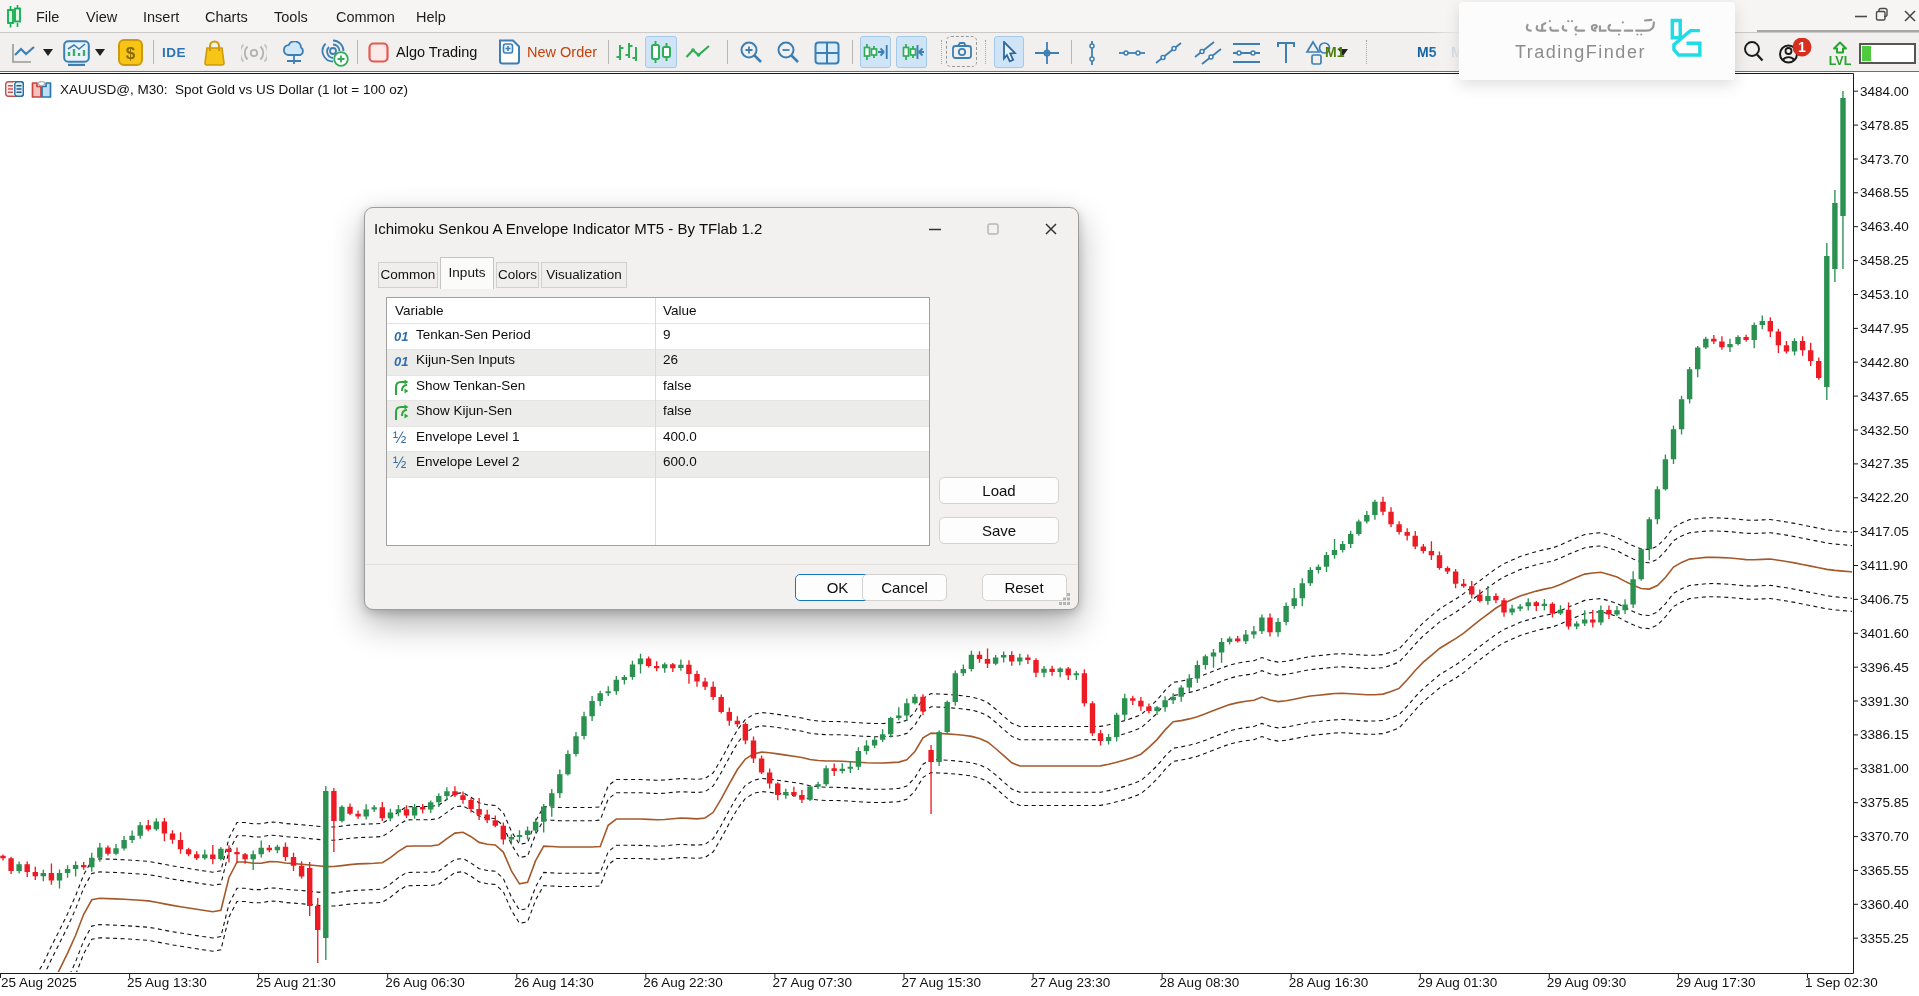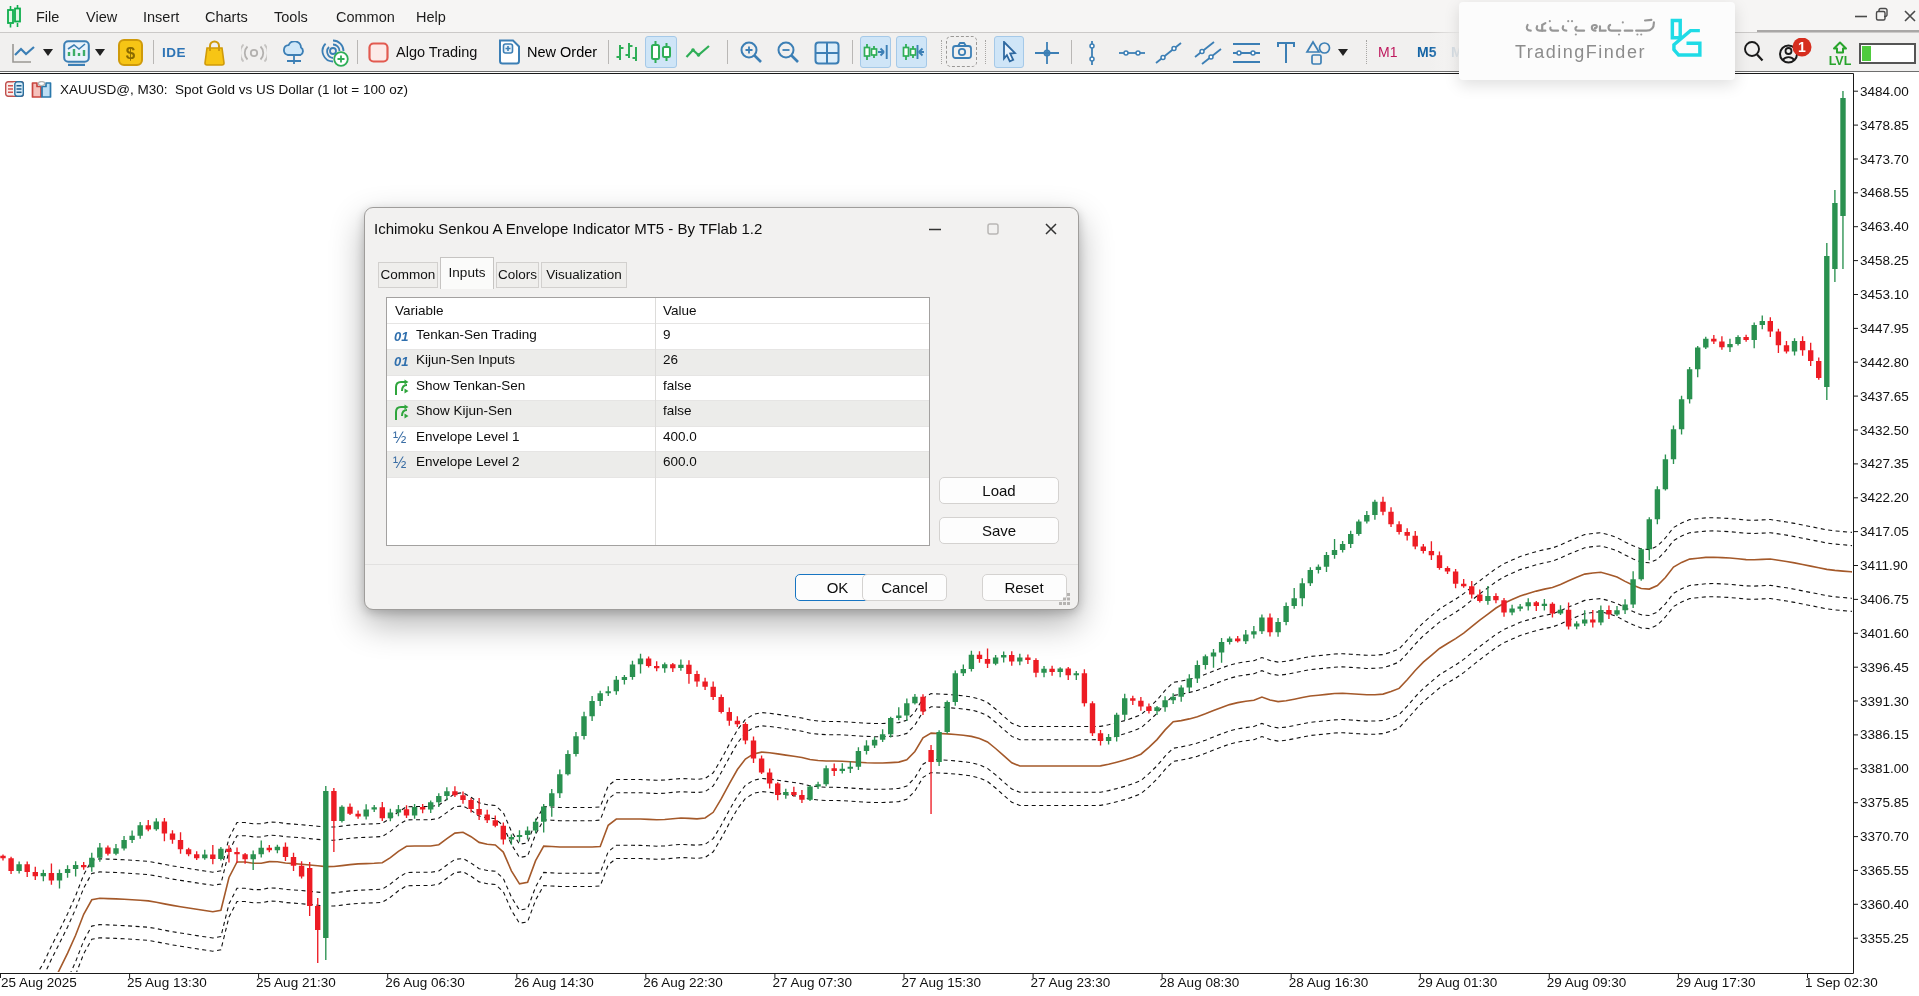--- a/index.html
+++ b/index.html
@@ -181,21 +181,21 @@
 <div class="tsep" style="left:357px"></div>
 <svg class="abs" style="left:368px;top:9px" width="21" height="21" viewBox="0 0 21 21">
         <rect x="1.5" y="1.5" width="18" height="18" rx="4" fill="#fceae8" stroke="#e25a50" stroke-width="2.2"></rect>
       </svg>
 <div class="abs" style="left:396px;top:11px;font-size:14.5px;color:#111">Algo Trading</div>
 <svg class="abs" style="left:497px;top:6px" width="25" height="27" viewBox="0 0 25 27">
         <path d="M3 1.5h13l6 6V22a2.5 2.5 0 0 1-2.5 2.5h-14A2.5 2.5 0 0 1 3 22z" fill="#fff" stroke="#3c7fb5" stroke-width="2"></path>
         <rect x="6.5" y="5" width="9" height="9" rx="2" fill="#eaf3fb" stroke="#3c7fb5" stroke-width="1.6"></rect>
         <path d="M11 7v5M8.5 9.5h5" stroke="#3c7fb5" stroke-width="1.6"></path>
       </svg>
-<div class="abs" style="left:527px;top:11px;font-size:14.5px;color:#000000">New Order</div>
+<div class="abs" style="left:527px;top:11px;font-size:14.5px;color:#c2410c">New Order</div>
 <div class="tsep" style="left:608px"></div>
 <svg class="abs" style="left:615px;top:8px" width="24" height="23" viewBox="0 0 24 23">
         <path d="M5 4v15M1.5 16h3.5M5 7h3.5M14 2v15M10.5 14h3.5M14 5h3.5M21 6v14M17.5 17h3.5" stroke="#2fae57" stroke-width="2"></path>
       </svg>
 <div class="tbtn-sel" style="left:645px;width:32px"></div>
 <svg class="abs" style="left:649px;top:7px" width="24" height="26" viewBox="0 0 24 26">
         <path d="M6.5 1v4M6.5 19v4M17.5 3v4M17.5 17v4" stroke="#2fae57" stroke-width="2"></path>
         <rect x="3" y="5" width="7" height="14" rx="1.5" fill="#fff" stroke="#2fae57" stroke-width="2"></rect>
         <rect x="14" y="7" width="7" height="10" rx="1.5" fill="#fff" stroke="#2fae57" stroke-width="2"></rect>
       </svg>
@@ -281,21 +281,21 @@
       </svg>
 <svg class="abs" style="left:1305px;top:7px" width="27" height="26" viewBox="0 0 27 26">
         <path d="M8 2l6 10H2z" fill="none" stroke="#3c7fb5" stroke-width="1.7"></path>
         <circle cx="19.5" cy="8" r="5" fill="none" stroke="#3c7fb5" stroke-width="1.7"></circle>
         <rect x="7" y="15" width="9" height="9" rx="1.5" fill="none" stroke="#3c7fb5" stroke-width="1.7"></rect>
       </svg>
 <svg class="abs" style="left:1338px;top:16px" width="11" height="8" viewBox="0 0 11 8">
         <path d="M0 0h10l-5 7z" fill="#222"></path>
       </svg>
 <div class="tsep" style="left:1366px;background:transparent;border-left:1px dotted #a8a6a4"></div>
-<div class="abs" style="left:1378px;top:11px;font-size:14px;font-weight:normal;color:#be185d">M1</div>
+<div class="abs" style="left:1325px;top:11px;font-size:14px;font-weight:bold;color:#4d7c0f">M1</div>
 <div class="abs" style="left:1417px;top:11px;font-size:14px;font-weight:bold;color:#1464a5">M5</div>
 <div class="abs" style="left:1451px;top:11px;font-size:14px;font-weight:bold;color:#9db4c8">M15</div>
 <svg class="abs" style="left:1743px;top:6px" width="22" height="26" viewBox="0 0 22 26">
         <circle cx="9" cy="10" r="7" fill="none" stroke="#1a1a1a" stroke-width="1.9"></circle>
         <path d="M14 15.5l5.5 6" stroke="#1a1a1a" stroke-width="2.2"></path>
       </svg>
 <svg class="abs" style="left:1779px;top:5px" width="34" height="30" viewBox="0 0 34 30">
         <circle cx="9.5" cy="16" r="8.5" fill="none" stroke="#1a1a1a" stroke-width="2"></circle>
         <circle cx="9.5" cy="13" r="3" fill="none" stroke="#1a1a1a" stroke-width="1.8"></circle>
         <path d="M3.8 22a7 7 0 0 1 11.4 0" fill="none" stroke="#1a1a1a" stroke-width="1.8"></path>
@@ -382,21 +382,21 @@
     <div class="dsep" style="top:51px"></div>
     <div class="dsep" style="top:77px"></div>
     <div class="dsep" style="top:102.5px"></div>
     <div class="dsep" style="top:128px"></div>
     <div class="dsep" style="top:153.5px"></div>
     <div class="dsep" style="top:179px"></div>
     <div id="dcol"></div>
     <div class="dtxt" style="left:8px;top:5px">Variable</div>
     <div class="dtxt" style="left:276px;top:5px">Value</div>
     <div class="abs" style="left:7px;top:31.0px;font-size:13px;font-weight:bold;color:#2f6fad;font-style:italic">01</div>
-<div class="dtxt" style="left:29px;top:29.0px">Tenkan-Sen Trading</div>
+<div class="dtxt" style="left:29px;top:29.0px">Tenkan-Sen Period</div>
 <div class="dtxt" style="left:276px;top:29.0px">9</div>
 <div class="abs" style="left:7px;top:56.5px;font-size:13px;font-weight:bold;color:#2f6fad;font-style:italic">01</div>
 <div class="dtxt" style="left:29px;top:54.5px">Kijun-Sen Inputs</div>
 <div class="dtxt" style="left:276px;top:54.5px">26</div>
 <svg class="abs" style="left:5px;top:80.0px" width="20" height="20" viewBox="0 0 20 20">
           <path d="M4 17V9c0-3 2-5 5-5h6m-5 9c0-4 2-6 5-6" fill="none" stroke="#2fa53c" stroke-width="2"></path>
           <path d="M12.5 1.5L16.5 4l-4 2.5zM12.5 10.5L16.5 13l-4 2.5z" fill="#2fa53c"></path>
         </svg>
 <div class="dtxt" style="left:29px;top:80.0px">Show Tenkan-Sen</div>
 <div class="dtxt" style="left:276px;top:80.0px">false</div>

